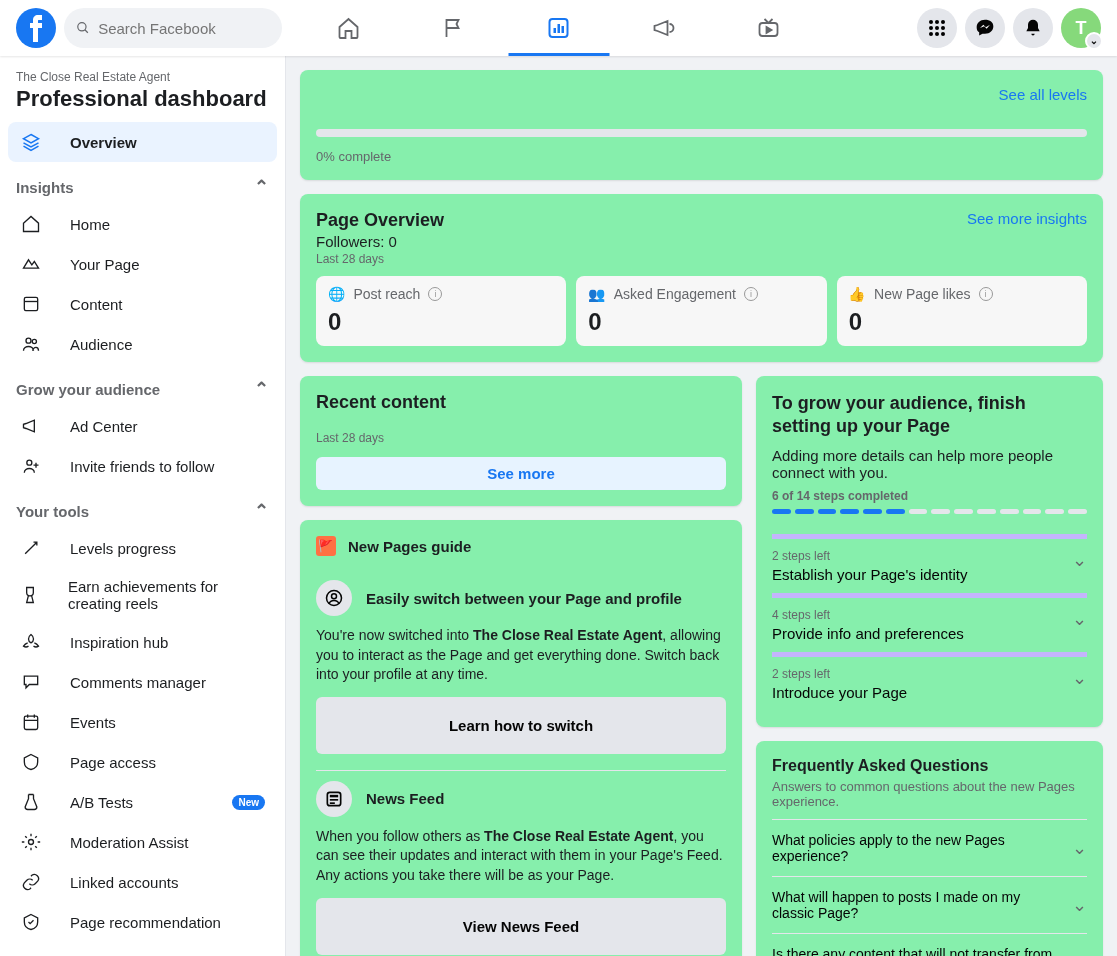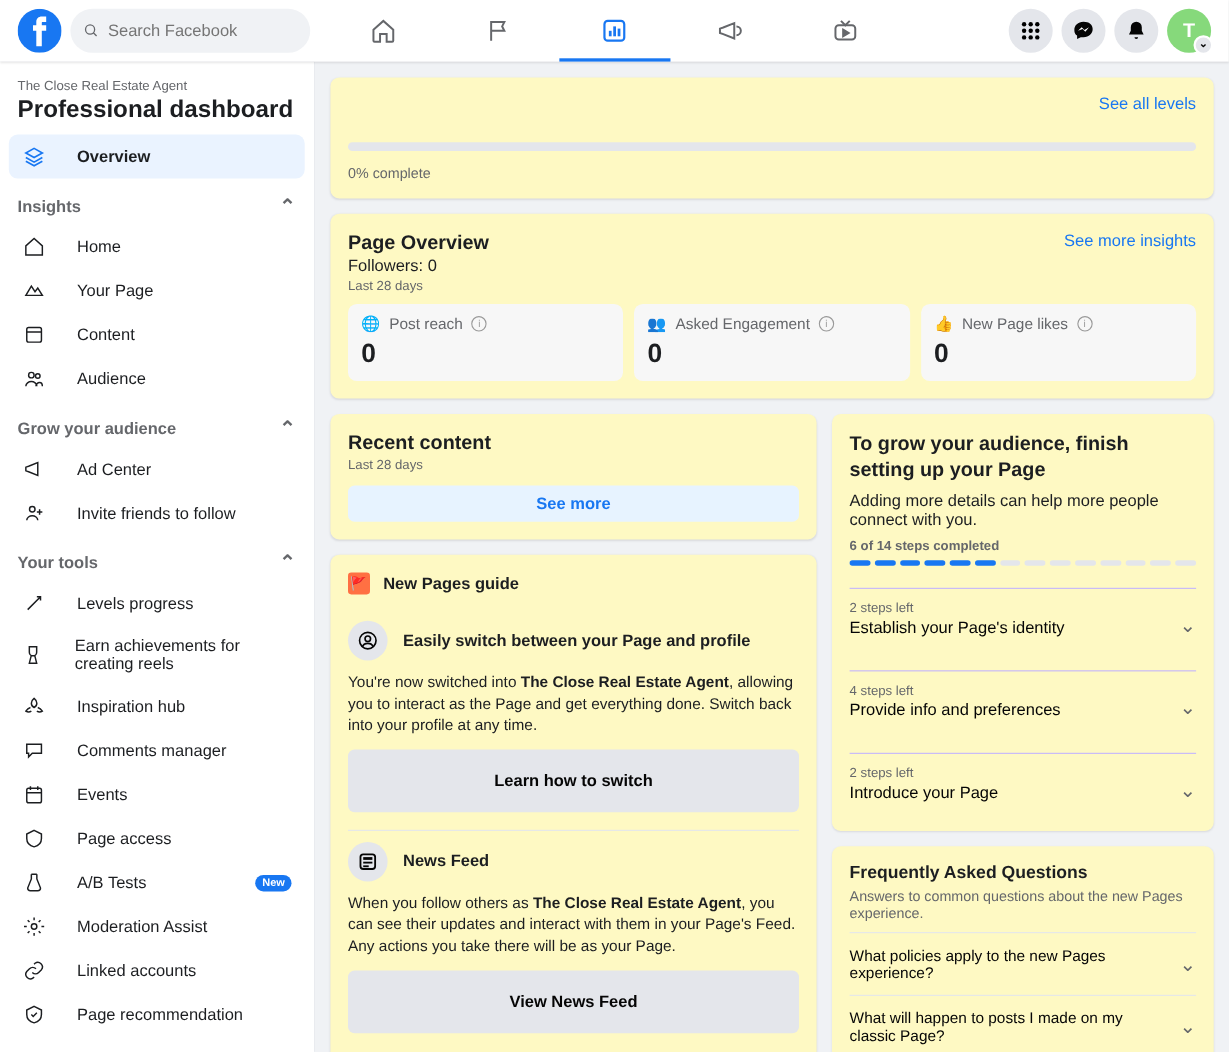--- a/index.html
+++ b/index.html
@@ -24,61 +24,61 @@
 .side-top .org { font-size:12px; color:#65676b; margin-bottom:2px; }
 .side-top .title { font-size:22px; font-weight:700; }
 .side-item { display:flex; align-items:center; gap:28px; padding:10px 12px; margin:0 8px; border-radius:8px; font-size:15px; cursor:pointer; position:relative;}
 .side-item.active { background:#eaf3ff; font-weight:600; }
 .side-item .ic { width:22px; display:flex; align-items:center; justify-content:center; }
 .section-head { display:flex; justify-content:space-between; align-items:center; padding:14px 16px 6px; font-size:15px; color:#65676b; font-weight:700;}
 .badge-new { background:#1877f2; color:#fff; font-size:10px; font-weight:600; padding:2px 6px; border-radius:8px; position:absolute; right:12px;}
 
 .main { flex:1; overflow-y:auto; padding:14px; display:flex; flex-direction:column; gap:14px;}
 .main::-webkit-scrollbar{width:0;}
-.card { background:#fef9c3; border-radius:8px; box-shadow:0 1px 2px rgba(0,0,0,.1); padding:16px; }
+.card { background:#86efac; border-radius:8px; box-shadow:0 1px 2px rgba(0,0,0,.1); padding:16px; }
 .lvlcard .top { display:flex; justify-content:flex-end; margin-bottom:26px; }
 .link-blue { color:#1877f2; font-size:15px; cursor:pointer; font-weight:500;}
 .progbar { height:8px; background:#e4e6eb; border-radius:4px; margin-bottom:12px;}
 .pct { font-size:13px; color:#65676b; }
 
 .pov .pov-head { display:flex; justify-content:space-between; margin-bottom:2px;}
 .pov h2 { font-size:18px; font-weight:700; }
 .pov .sub { font-size:15px; color:#1c1e21; margin-bottom:2px;}
 .pov .period { font-size:12px; color:#65676b; margin-bottom:10px;}
 .stats { display:flex; gap:10px; }
 .stat { flex:1; background:#f7f7f7; border-radius:8px; padding:10px 12px; }
 .stat .sh { display:flex; align-items:center; gap:8px; font-size:14px; color:#65676b; margin-bottom:6px;}
 .stat .sh .ii { width:14px; height:14px; border:1px solid #999; border-radius:50%; display:inline-flex; align-items:center; justify-content:center; font-size:9px; color:#999;}
 .stat .num { font-size:24px; font-weight:700; }
 
 .cols { display:flex; gap:14px; }
 .colL { width:442px; display:flex; flex-direction:column; gap:14px; }
 .colR { flex:1; display:flex; flex-direction:column; gap:14px; }
 
-.rc h3 { font-size:18px; font-weight:700; margin-bottom:2px;}
+.rc h3 { font-size:18px; font-weight:700; margin-bottom:18px;}
 .rc .period { font-size:12px; color:#65676b; margin-bottom:12px;}
 .btn-light { background:#e7f3ff; color:#1877f2; font-weight:600; font-size:15px; text-align:center; padding:8px; border-radius:6px; cursor:pointer;}
 .btn-grey { background:#e4e6eb; color:#050505; font-weight:600; font-size:15px; text-align:center; padding:20px; border-radius:6px; cursor:pointer;}
 
 .guide .gh { display:flex; align-items:center; gap:12px; font-size:15px; font-weight:600; margin-bottom:14px;}
 .guide .flagbox { width:20px; height:20px; background:#ff7043; border-radius:3px; display:flex; align-items:center; justify-content:center; font-size:12px;}
 .gitem { padding:10px 0 16px; border-bottom:1px solid #e4e6eb; }
 .gitem:last-of-type { border-bottom:none; }
 .gitem .ghead { display:flex; align-items:center; gap:14px; font-size:15px; font-weight:600; margin-bottom:10px;}
 .gitem .gicon { width:36px; height:36px; background:#e4e6eb; border-radius:50%; display:flex; align-items:center; justify-content:center;}
 .gitem .gtext { font-size:14px; color:#1c1e21; line-height:1.4; margin-bottom:12px;}
 .gitem .gtext b { font-weight:600;}
 
 .setup h3 { font-size:18px; font-weight:700; margin-bottom:8px; line-height:1.3;}
 .setup .desc { font-size:15px; color:#1c1e21; margin-bottom:8px;}
 .setup .sc { font-size:12px; color:#65676b; font-weight:600; margin-bottom:6px;}
 .pillrow { display:flex; gap:4px; margin-bottom:20px;}
 .pill { height:5px; flex:1; border-radius:3px; background:#e4e6eb;}
 .pill.done { background:#1877f2;}
-.steprow { display:flex; justify-content:space-between; align-items:flex-end; padding:10px 0; border-top:1px solid #c4b5fd; cursor:pointer;margin-top:20px;}
+.steprow { display:flex; justify-content:space-between; align-items:flex-start; padding:10px 0; border-top:5px solid #c4b5fd; cursor:pointer;}
 .steprow .sl { font-size:12px; color:#65676b; margin-bottom:3px;}
 .steprow .st { font-size:15px; color:#050505;}
 .chev { color:#65676b; font-size:18px;}
 
 .faq h3 { font-size:16px; font-weight:700; margin-bottom:4px;}
 .faq .desc { font-size:13px; color:#65676b; margin-bottom:10px;}
 .faqrow { display:flex; justify-content:space-between; align-items:center; padding:12px 0; border-top:1px solid #e4e6eb; cursor:pointer; gap:10px;}
 .faqrow span:first-child { font-size:14px; color:#050505;}
 </style>
 </head>

